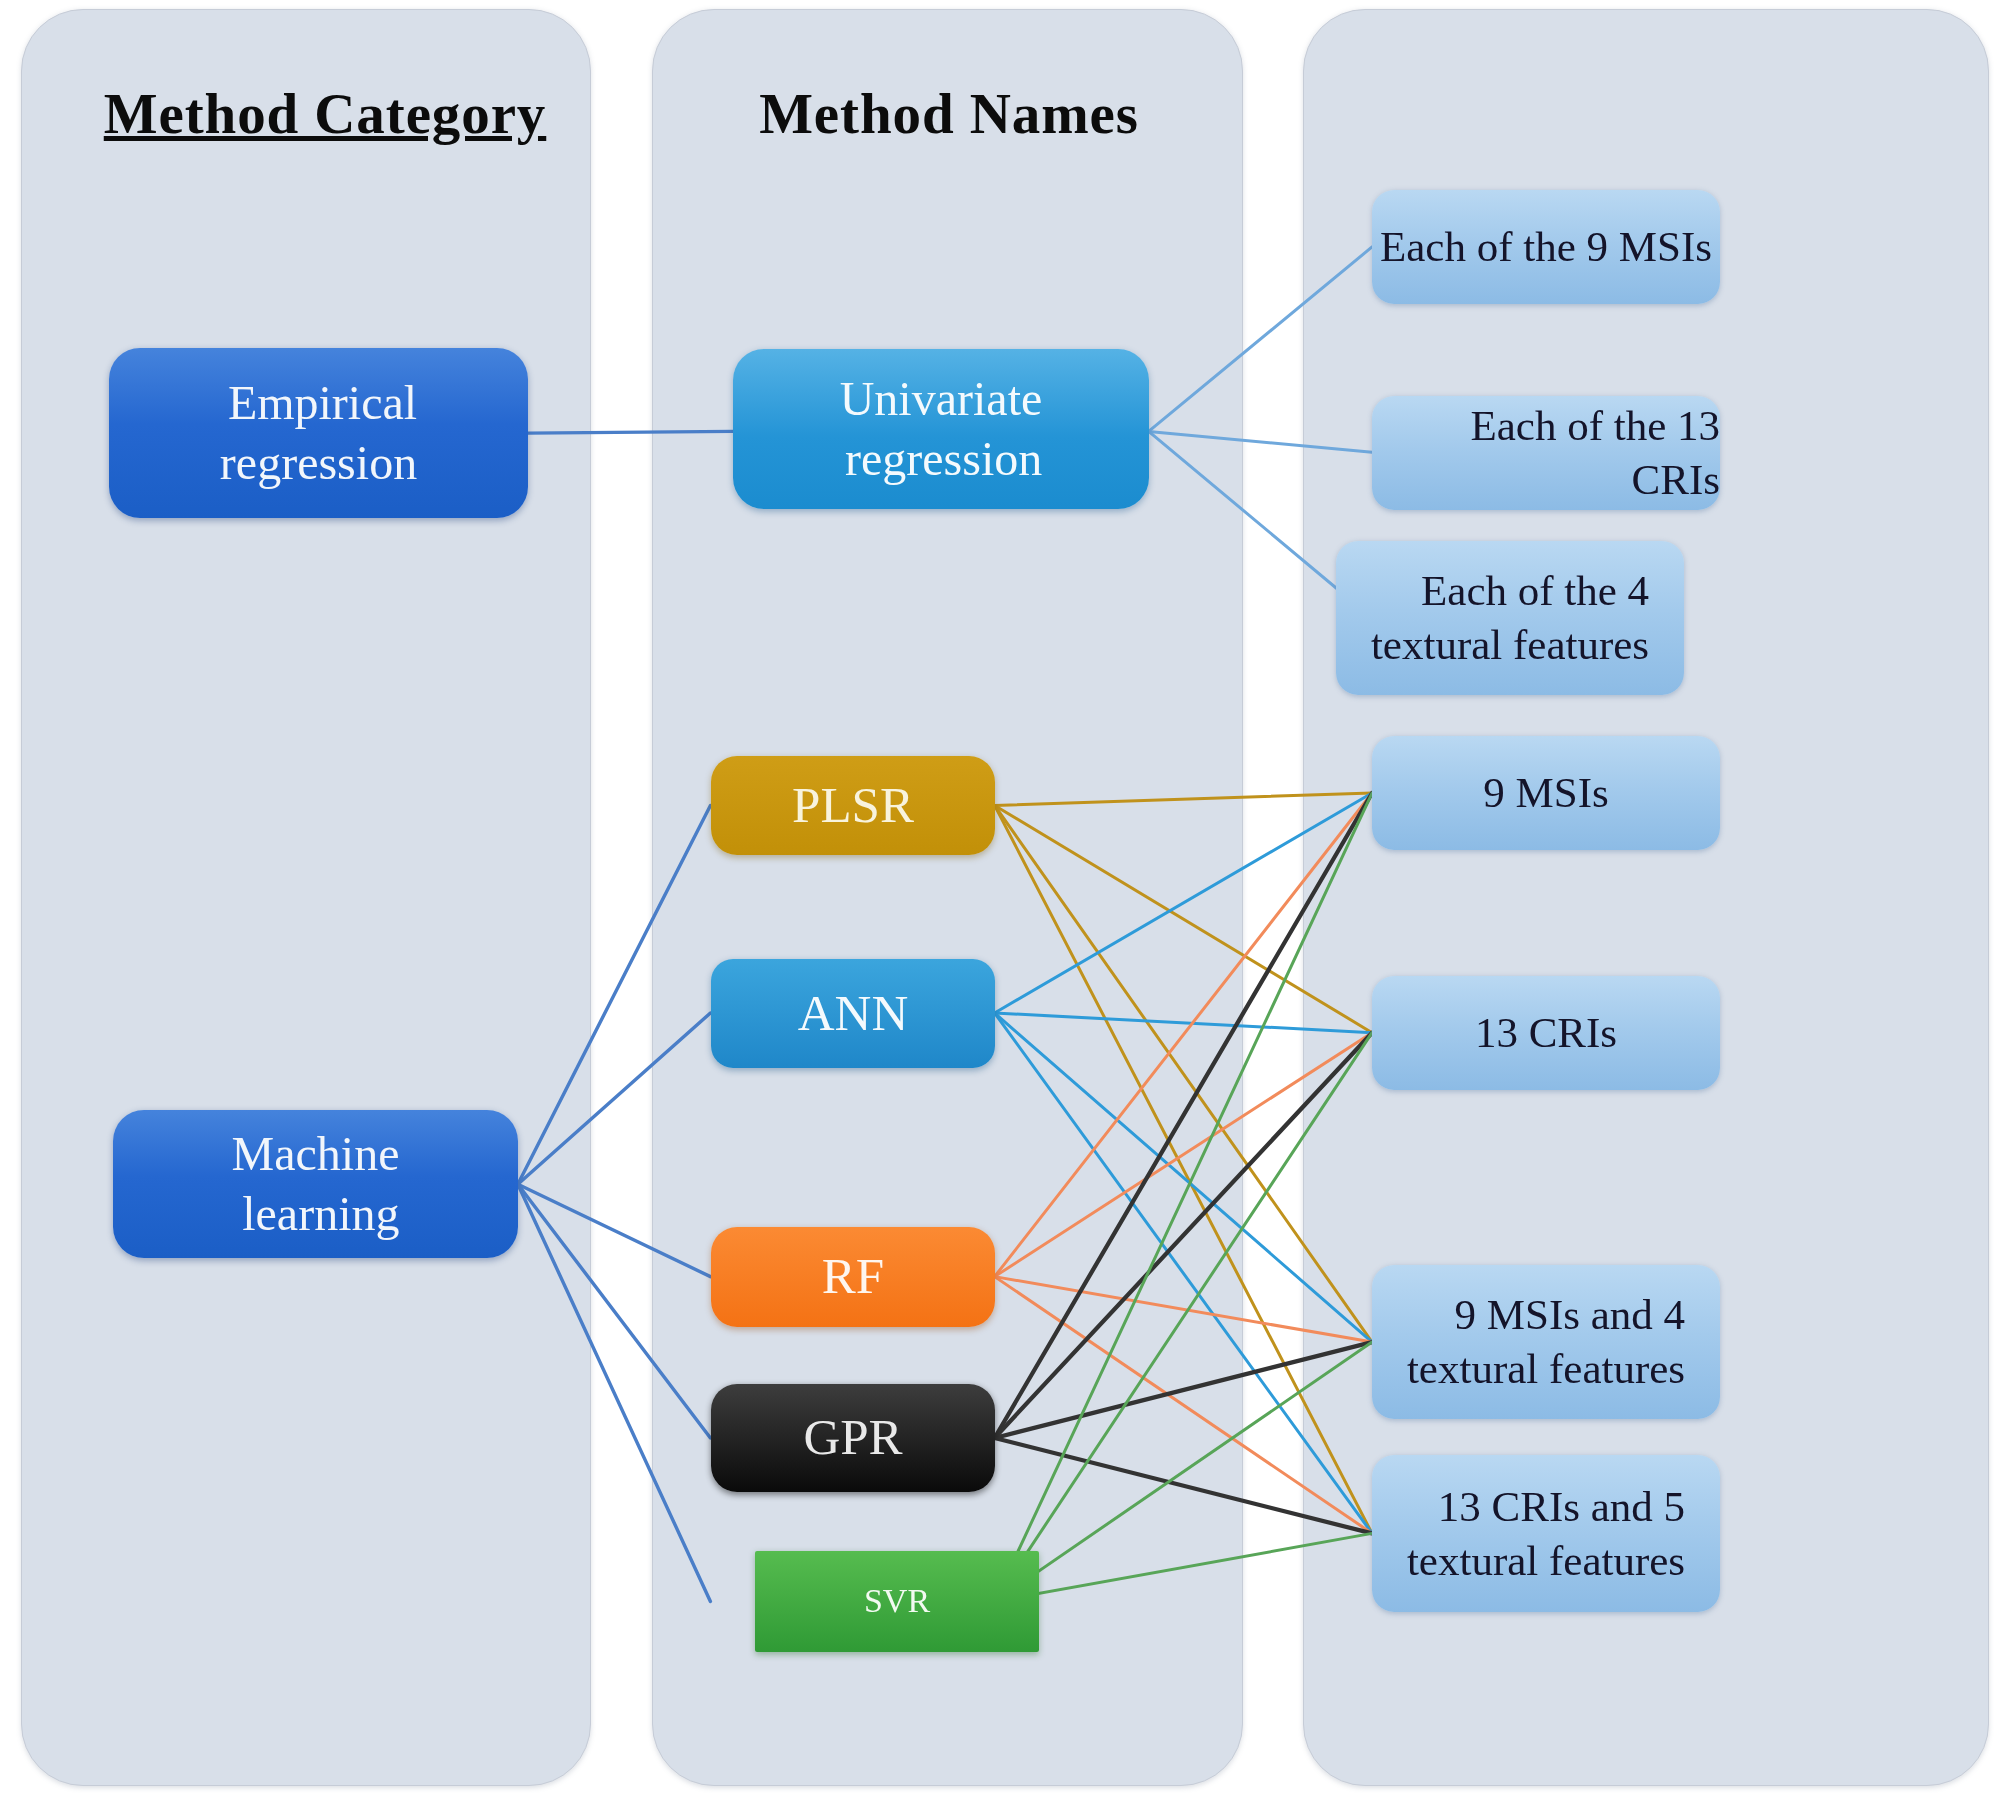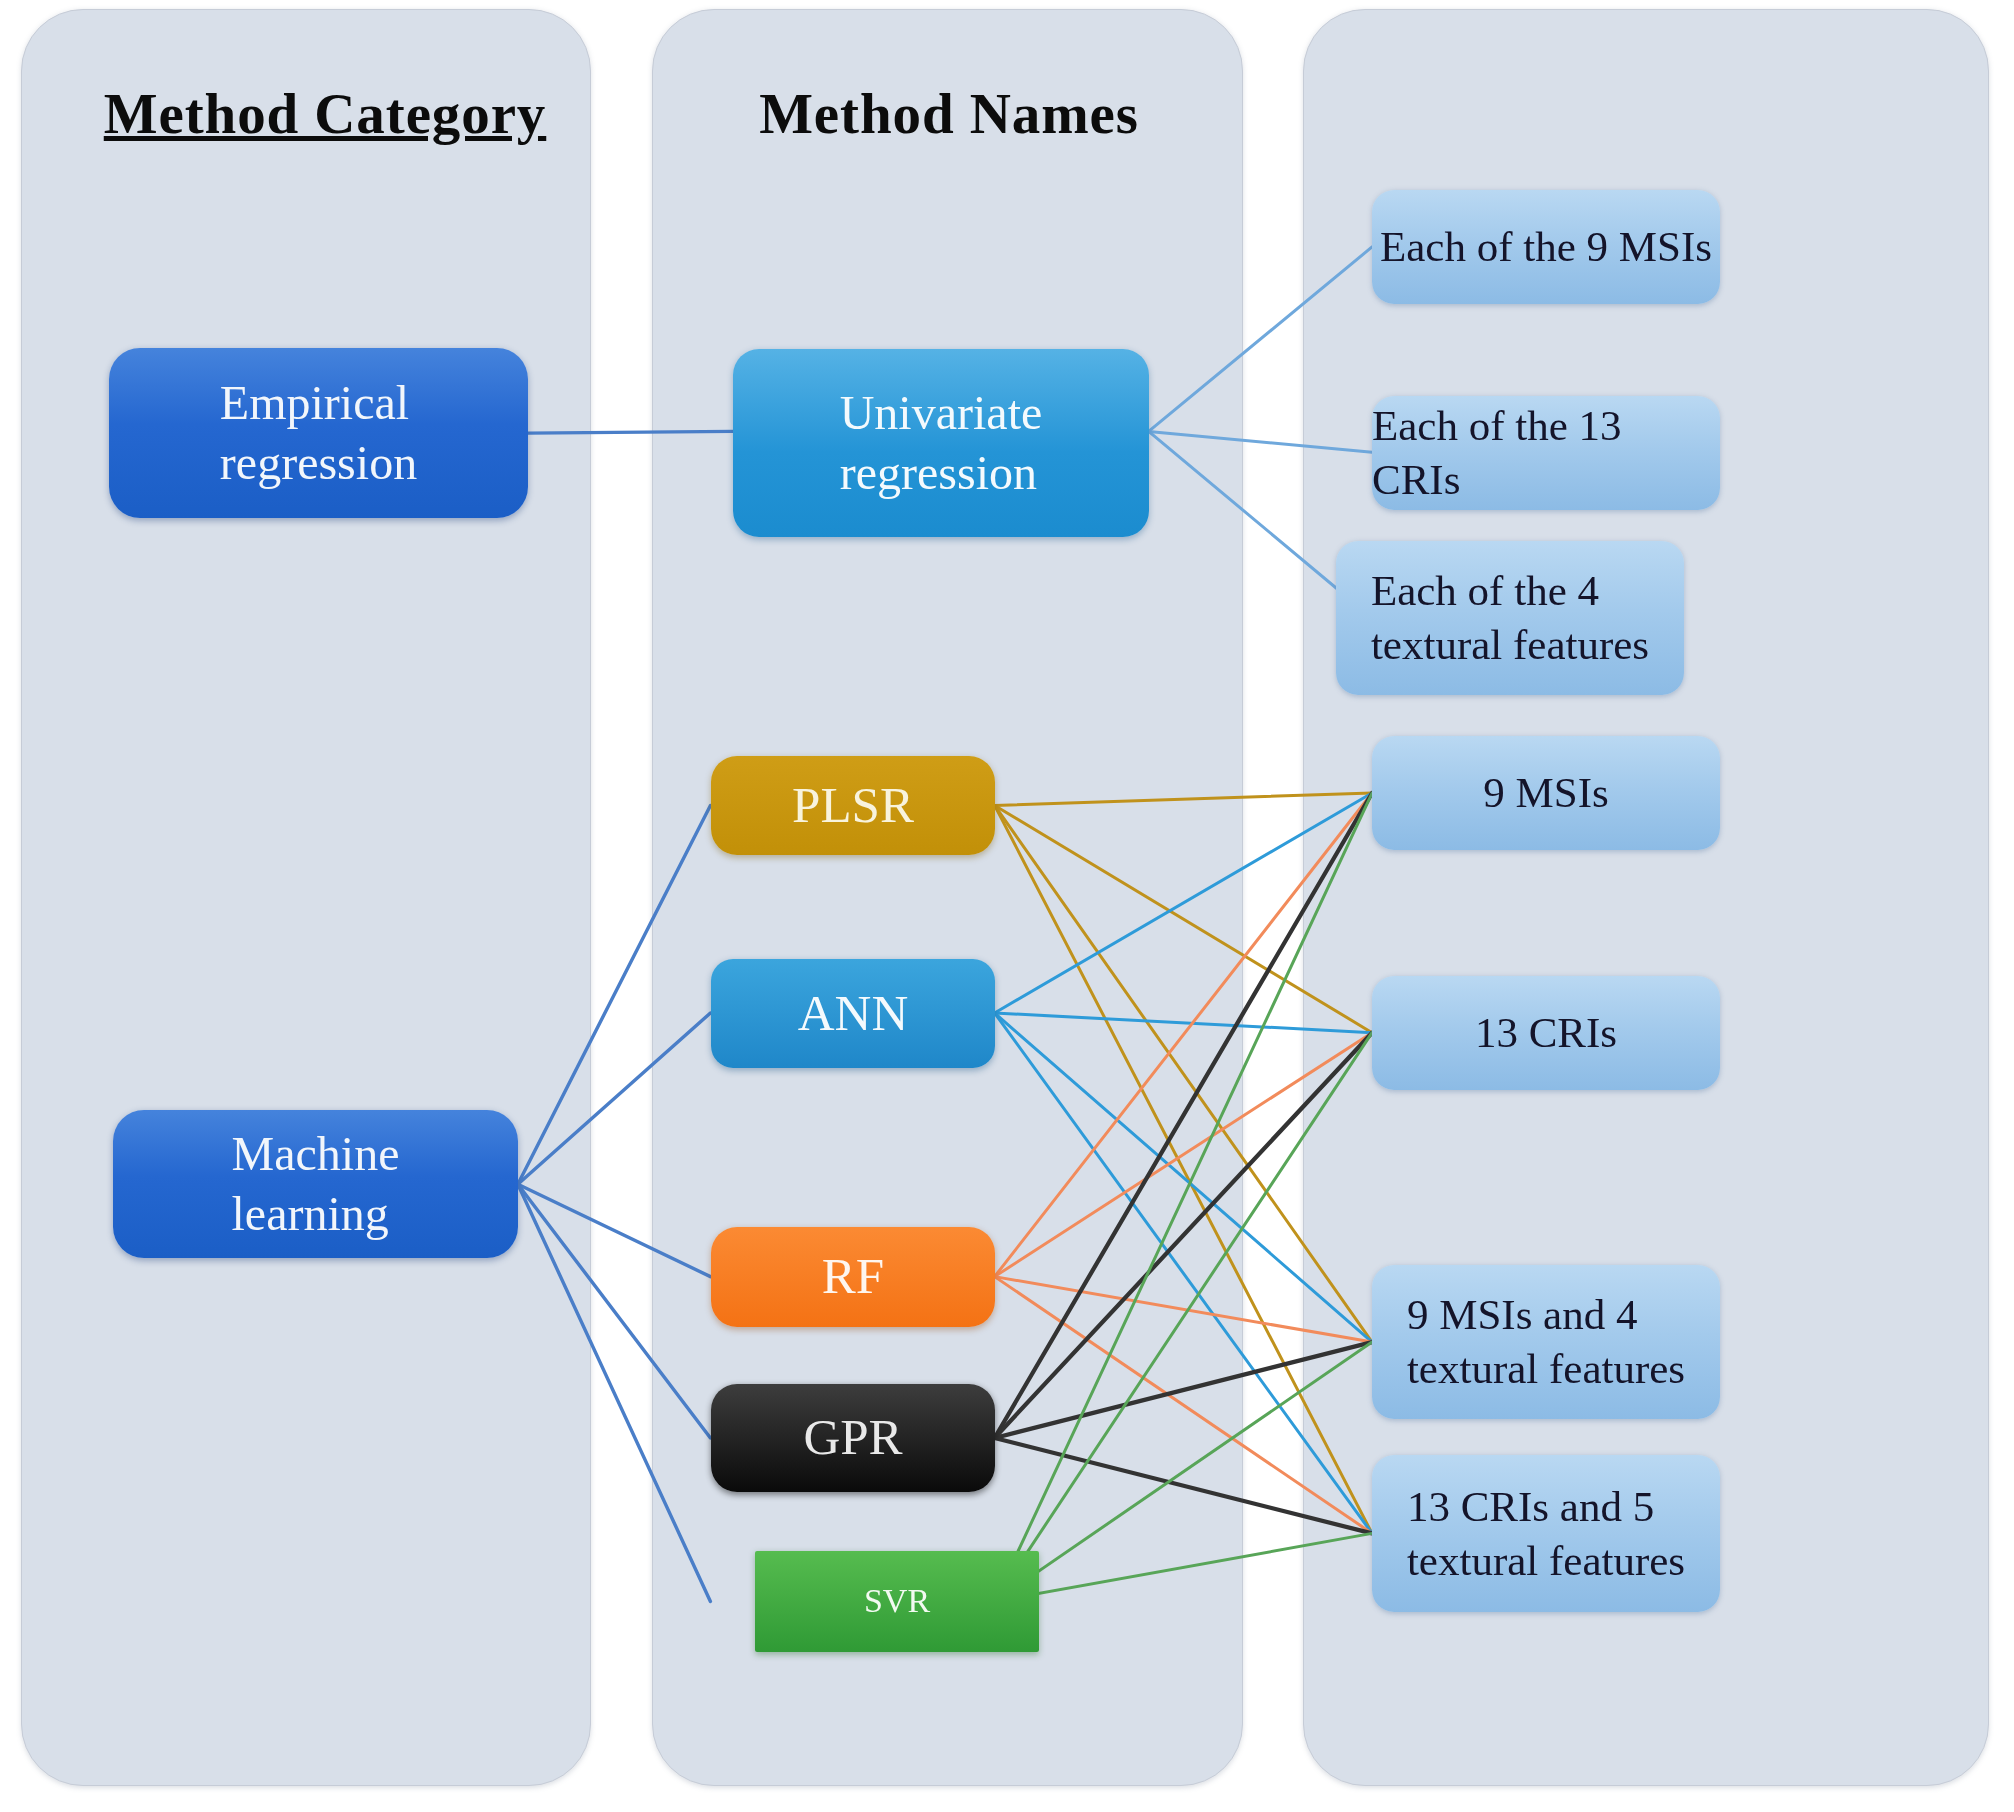--- a/index.html
+++ b/index.html
@@ -9,21 +9,21 @@
     position:absolute;background:#d8dfe9;border:1.7px solid #c6ccd7;border-radius:62px;
     box-shadow:0 1.7px 5.1px rgba(120,130,150,.25);box-sizing:border-box;
   }
   .col-title{
     position:absolute;transform:translateX(-50%);white-space:nowrap;
     font-weight:bold;font-size:57px;color:#0c0c0c;letter-spacing:0.9px;
   }
   #edges{position:absolute;left:0;top:0;z-index:2;}
   .node{
     position:absolute;z-index:3;display:flex;align-items:center;justify-content:center;
-    text-align:left;white-space:pre-line;box-sizing:border-box;
+    text-align:right;white-space:pre-line;box-sizing:border-box;
     line-height:1.25;
   }
   .s-cat{
     background:linear-gradient(180deg,#4583dc 0%,#2567d0 45%,#1b5ec6 100%);
     border-radius:31px;color:#f2f6fb;font-size:48px;
     box-shadow:0 2.6px 6.8px rgba(30,60,120,.35);
   }
   .s-uni{
     background:linear-gradient(180deg,#55b2e5 0%,#2494d6 55%,#1b8ccf 100%);
     border-radius:31px;color:#f4fafd;font-size:48px;
@@ -102,21 +102,21 @@
       <line x1="1162" y1="1871" x2="1603" y2="1206.5" stroke="#58a558" stroke-width="3.5" stroke-linecap="round"></line>
       <line x1="1162" y1="1871" x2="1603" y2="1568" stroke="#58a558" stroke-width="3.5" stroke-linecap="round"></line>
       <line x1="1162" y1="1871" x2="1603" y2="1791.5" stroke="#58a558" stroke-width="3.5" stroke-linecap="round"></line>
     </svg>
 
   <div id="nodes">
       <div class="node s-cat" style="left: 109px; top: 348px; width: 419px; height: 170px;">Empirical
 regression</div>
       <div class="node s-cat" style="left: 113px; top: 1110px; width: 405px; height: 148px;">Machine
 learning</div>
-      <div class="node s-uni" style="left: 733px; top: 349px; width: 416px; height: 188px; border-radius: 26px;">Univariate
+      <div class="node s-uni" style="left: 733px; top: 349px; width: 416px; height: 160px;">Univariate
 regression</div>
       <div class="node s-plsr" style="left: 711px; top: 756px; width: 284px; height: 99px;">PLSR</div>
       <div class="node s-ann" style="left: 711px; top: 959px; width: 284px; height: 109px; border-radius: 22px;">ANN</div>
       <div class="node s-rf" style="left: 711px; top: 1227px; width: 284px; height: 100px;">RF</div>
       <div class="node s-gpr" style="left: 711px; top: 1384px; width: 284px; height: 108px;">GPR</div>
       <div class="node s-svr" style="left: 711px; top: 1551px; width: 284px; height: 101px;">SVR</div>
       <div class="node s-input" style="left: 1372px; top: 190px; width: 348px; height: 114px;">Each of the 9 MSIs</div>
       <div class="node s-input" style="left: 1372px; top: 396px; width: 348px; height: 114px;">Each of the 13 CRIs</div>
       <div class="node s-input" style="left: 1336px; top: 541px; width: 348px; height: 154px;">Each of the 4
 textural features</div>

